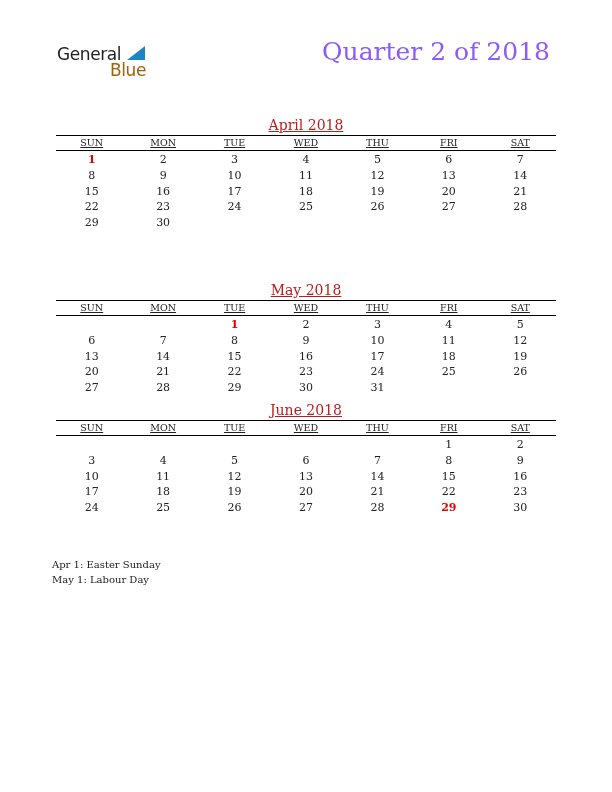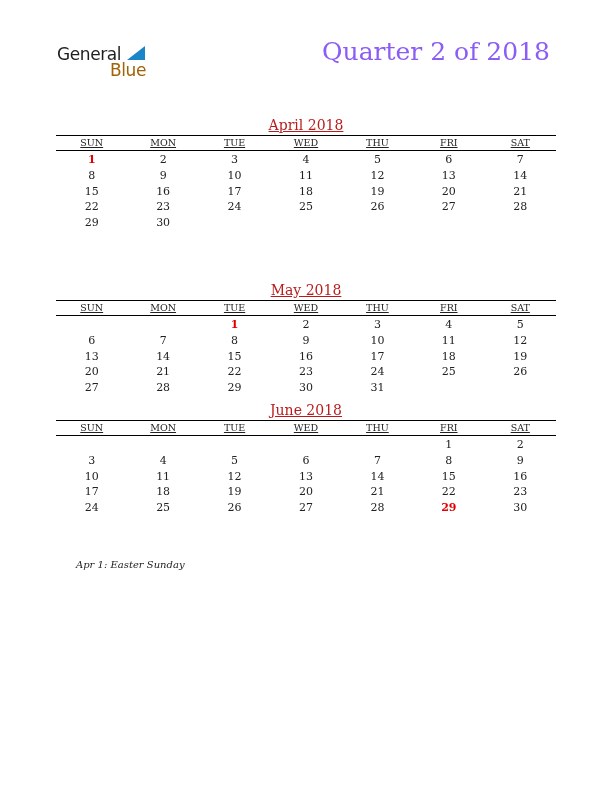--- a/index.html
+++ b/index.html
@@ -15,21 +15,21 @@
     .title { position: absolute; right: 62px; top: 36px; text-align: right;
              font-family: "DejaVu Serif", "Liberation Serif", serif; font-size: 25px; line-height: 31px; color: #8b5cf6; }
     .month { position: absolute; left: 56px; width: 500px; }
     .month-title { text-align: center; font-size: 14px; height: 20px; line-height: 20px; color: #b91c1c; text-decoration: underline; }
     .cal-table { width: 500px; border-collapse: collapse; table-layout: fixed; }
     .cal-table thead th { font-weight: normal; font-size: 9.5px; height: 14px; line-height: 14px; padding: 0;
                           border-top: 1.3px solid #000; border-bottom: 1.3px solid #000; color: #222; text-decoration: underline; }
     .cal-table tbody td { text-align: center; font-size: 11px; height: 15.8px; line-height: 15.8px; padding: 0; color: #222; }
     .cal-table tbody tr:first-child td { padding-top: 1px; }
     .holiday { color: #e00000; font-weight: bold; }
-    .notes { position: absolute; left: 76px; top: 558px; font-size: 10px; line-height: 14.5px; color: #222; font-style: italic; }
+    .notes { position: absolute; left: 52px; top: 558px; font-size: 10px; line-height: 14.5px; color: #222; }
   </style>
 </head>
 <body>
 
 <div class="logo">
   <span class="logo-general">General</span>
   <span class="logo-tri"></span>
   <span class="logo-blue">Blue</span>
 </div>
 
@@ -224,13 +224,14 @@
             <td class="holiday" style="color: rgb(224, 0, 0);">29</td>
             <td>30</td>
           </tr>
         </tbody>
       </table>
     </div>
   </div>
 
 <div class="notes">
   <div>Apr 1: Easter Sunday</div>
+  <div>May 1: Labour Day</div>
 </div>
 
 </body></html>

